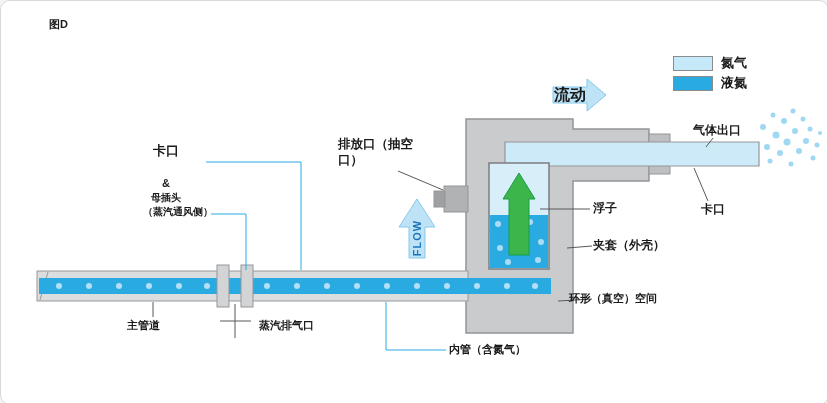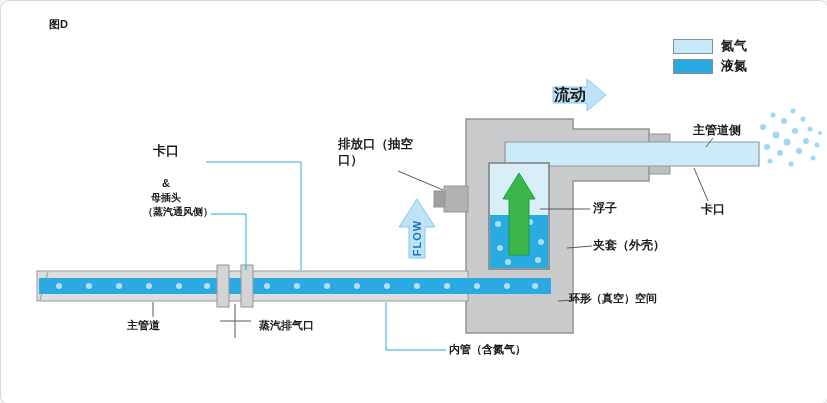--- a/index.html
+++ b/index.html
@@ -2,21 +2,21 @@
 <html><head>
 <meta charset="utf-8">
 <style>
   html,body{margin:0;padding:0;background:#f4f4f4;font-family:"Liberation Sans",sans-serif;}
   .canvas{position:relative;width:827px;height:403px;background:#ffffff;border:1px solid #d9d9d9;border-radius:10px;overflow:hidden;margin:0 auto;}
   .lbl{position:absolute;color:#1a1a1a;font-size:12px;font-weight:600;white-space:nowrap;line-height:1.25;}
   .lbl.center{text-align:center;}
   .fig-label{position:absolute;left:28px;top:16px;font-size:11px;font-weight:bold;color:#1a1a1a;margin-left:20px;}
   .desc{position:absolute;left:28px;top:34px;width:450px;color:#1a1a1a;}
   .desc .line{font-size:15px;line-height:21px;font-weight:600;white-space:nowrap;}
-  .legend{position:absolute;left:672px;top:36px;}
+  .legend{position:absolute;left:672px;top:53px;}
   .legend-row{display:flex;align-items:center;height:18px;margin-bottom:2px;}
   .swatch{width:40px;height:15px;border:1px solid #8a8c8e;margin-right:8px;box-sizing:border-box;}
   .swatch-gas{background:#c5e9f9;}
   .swatch-liquid{background:#29abe2;}
   .legend-label{font-size:13px;font-weight:600;color:#1a1a1a;}
   .diagram-svg{position:absolute;left:0;top:0;}
   .flow-en{position:absolute;left:396px;top:216px;width:40px;height:42px;display:flex;align-items:center;justify-content:center;transform:rotate(-90deg);font-size:11px;font-weight:bold;letter-spacing:1px;color:#1b75bb;}
   .flow-cn{position:absolute;left:551px;top:87px;width:36px;height:15px;display:flex;align-items:center;justify-content:center;font-size:16px;font-weight:600;color:#1a1a1a;}
   .wrap{white-space:normal;word-break:break-all;}
 </style>
@@ -139,21 +139,21 @@
   </svg>
 
   <div class="flow-en">FLOW</div>
   <div class="flow-cn">流动</div>
 
   <div class="lbl center" style="left:118px;top:142px;width:94px;font-size:13px;font-weight:bold;">卡口</div>
   <div class="lbl center" style="left:118px;top:176px;width:94px;font-size:11px;">&amp;</div>
   <div class="lbl center" style="left:118px;top:191px;width:94px;font-size:10px;font-weight:bold;">母插头</div>
   <div class="lbl center" style="left:112px;top:205px;width:130px;font-size:10px;">（蒸汽通风侧）</div>
   <div class="lbl wrap" style="left:337px;top:136px;width:98px;font-size:12.5px;">排放口（抽空口）</div>
-  <div class="lbl" style="left:692px;top:122px;">主管道侧</div>
+  <div class="lbl" style="left:692px;top:122px;">气体出口</div>
   <div class="lbl" style="left:592px;top:200px;">浮子</div>
   <div class="lbl" style="left:700px;top:201px;">卡口</div>
   <div class="lbl" style="left:592px;top:237px;">夹套（外壳）</div>
   <div class="lbl" style="left:568px;top:291px;font-size:11px;">环形（真空）空间</div>
   <div class="lbl" style="left:126px;top:318px;font-size:11px;">主管道</div>
   <div class="lbl" style="left:258px;top:318px;font-size:11px;">蒸汽排气口</div>
   <div class="lbl" style="left:448px;top:342px;font-size:11px;">内管（含氮气）</div>
 
 </div>
 

